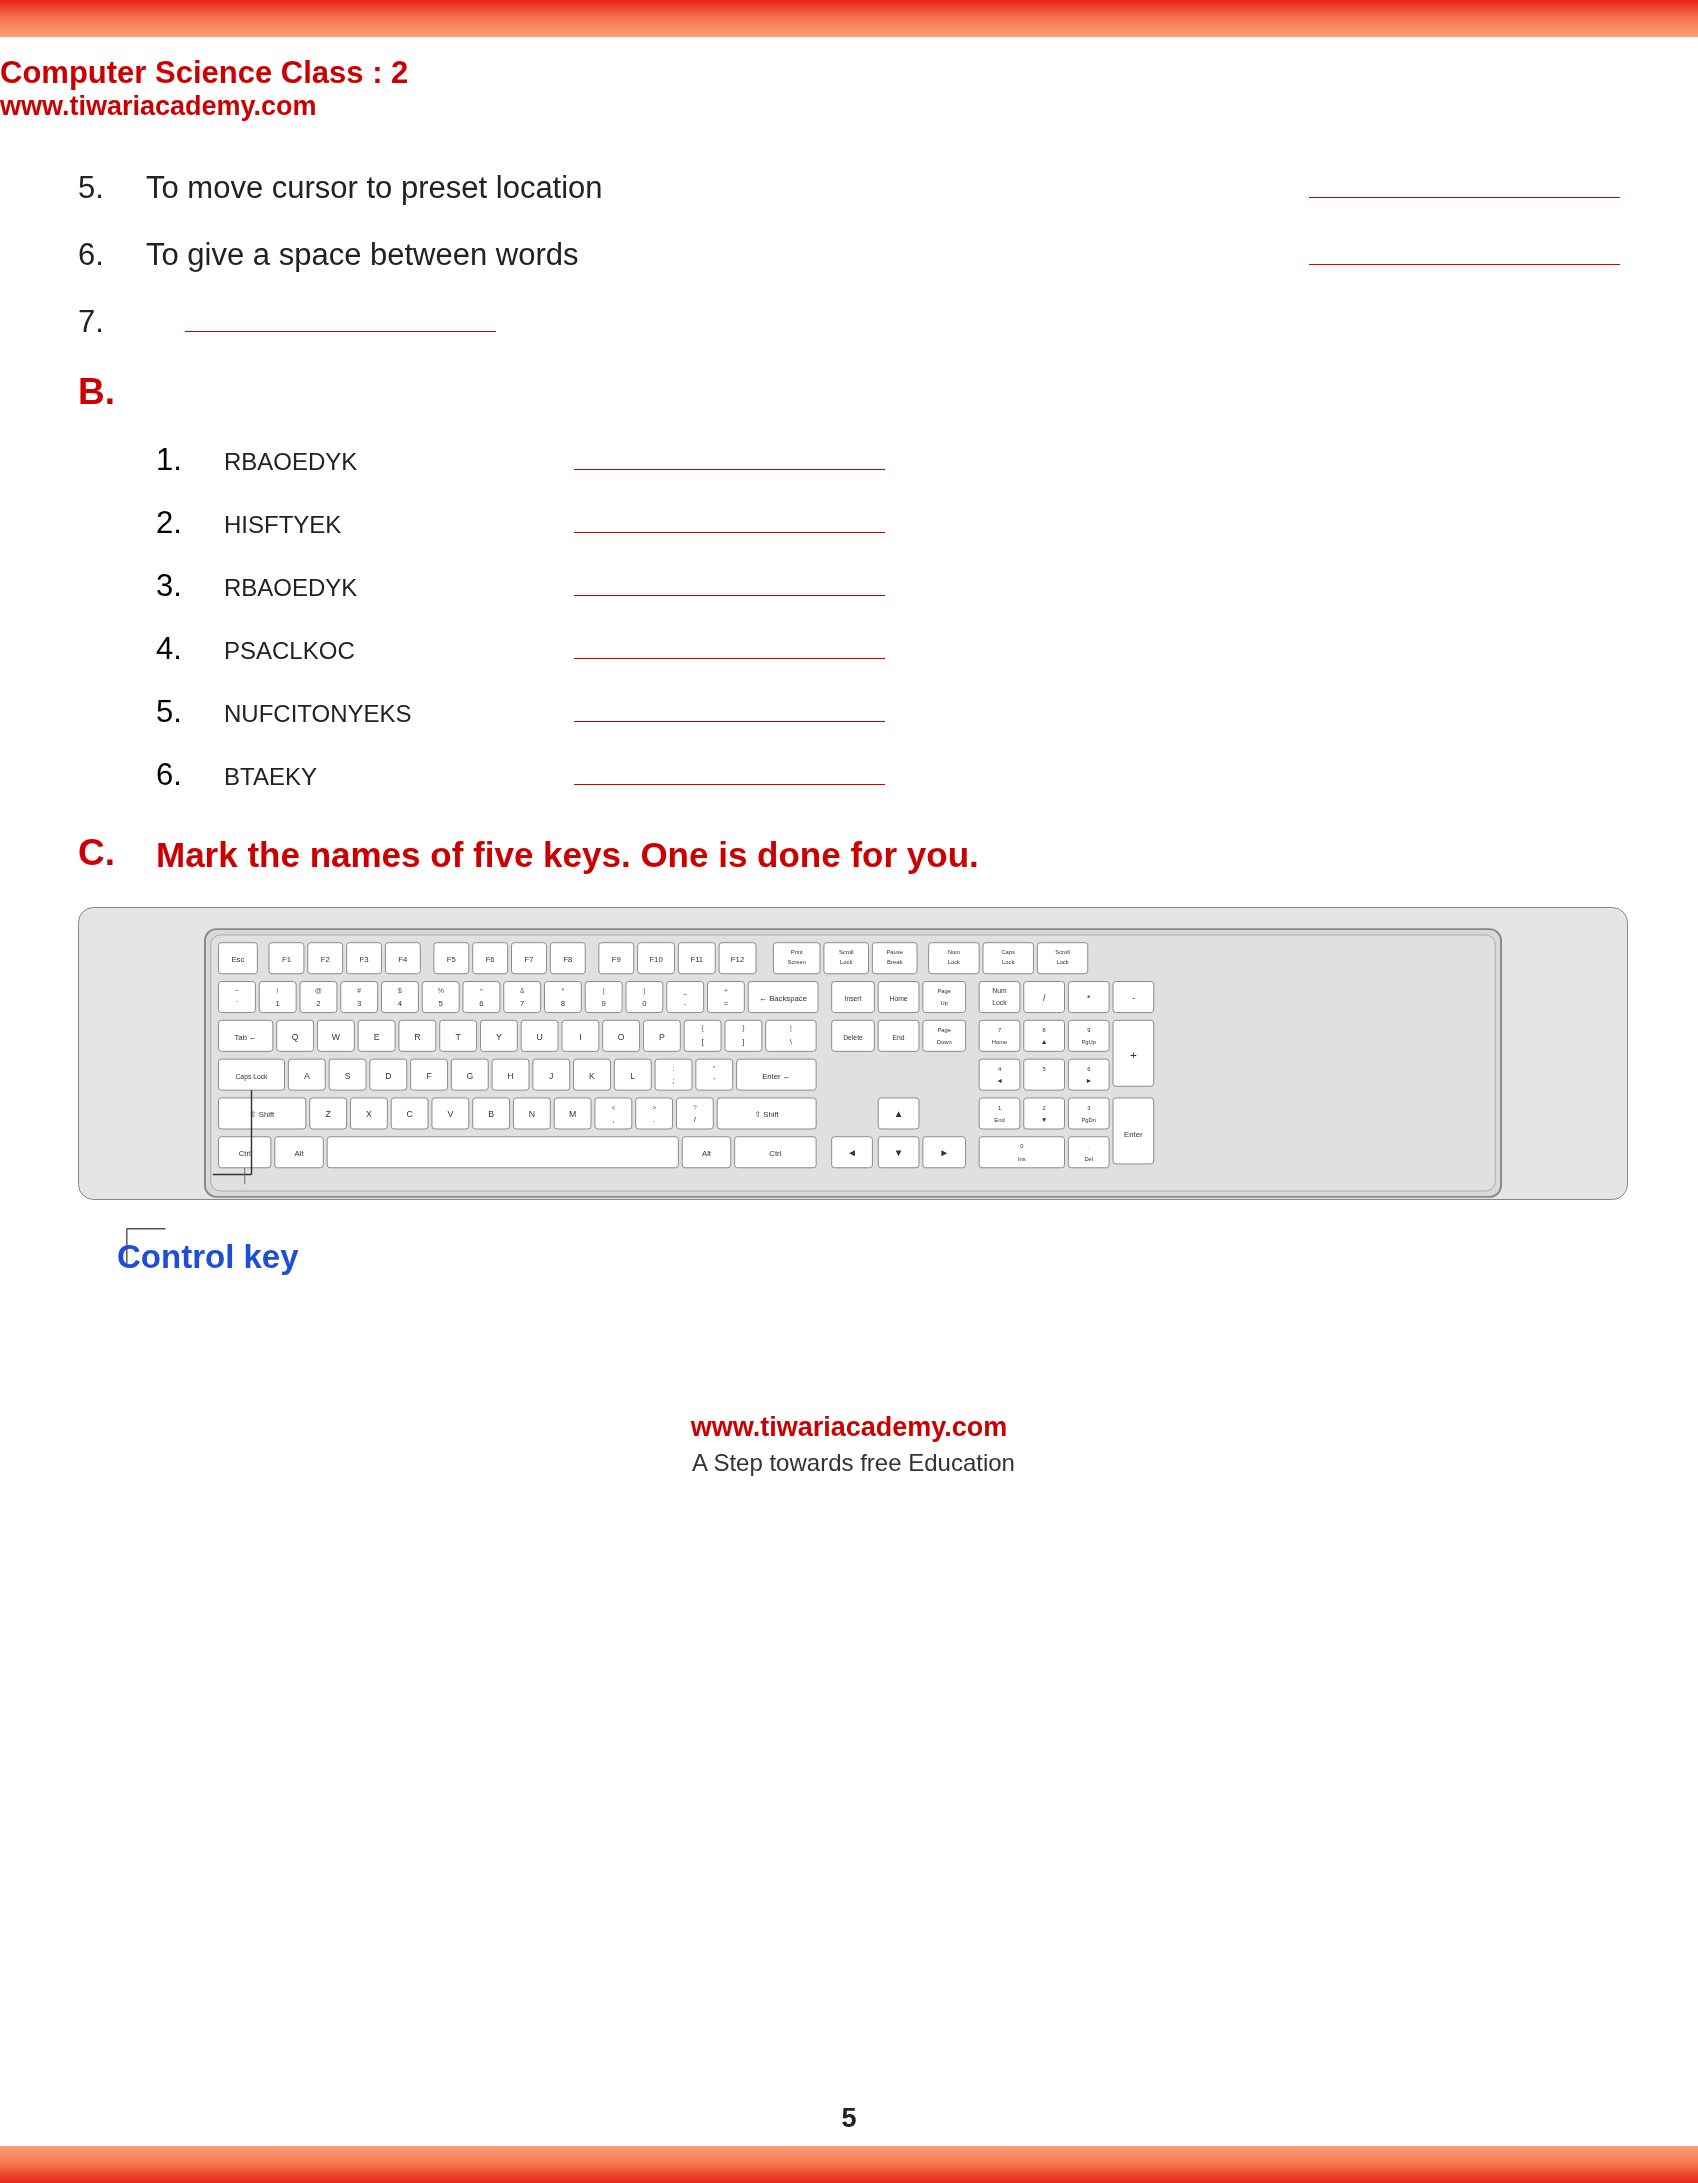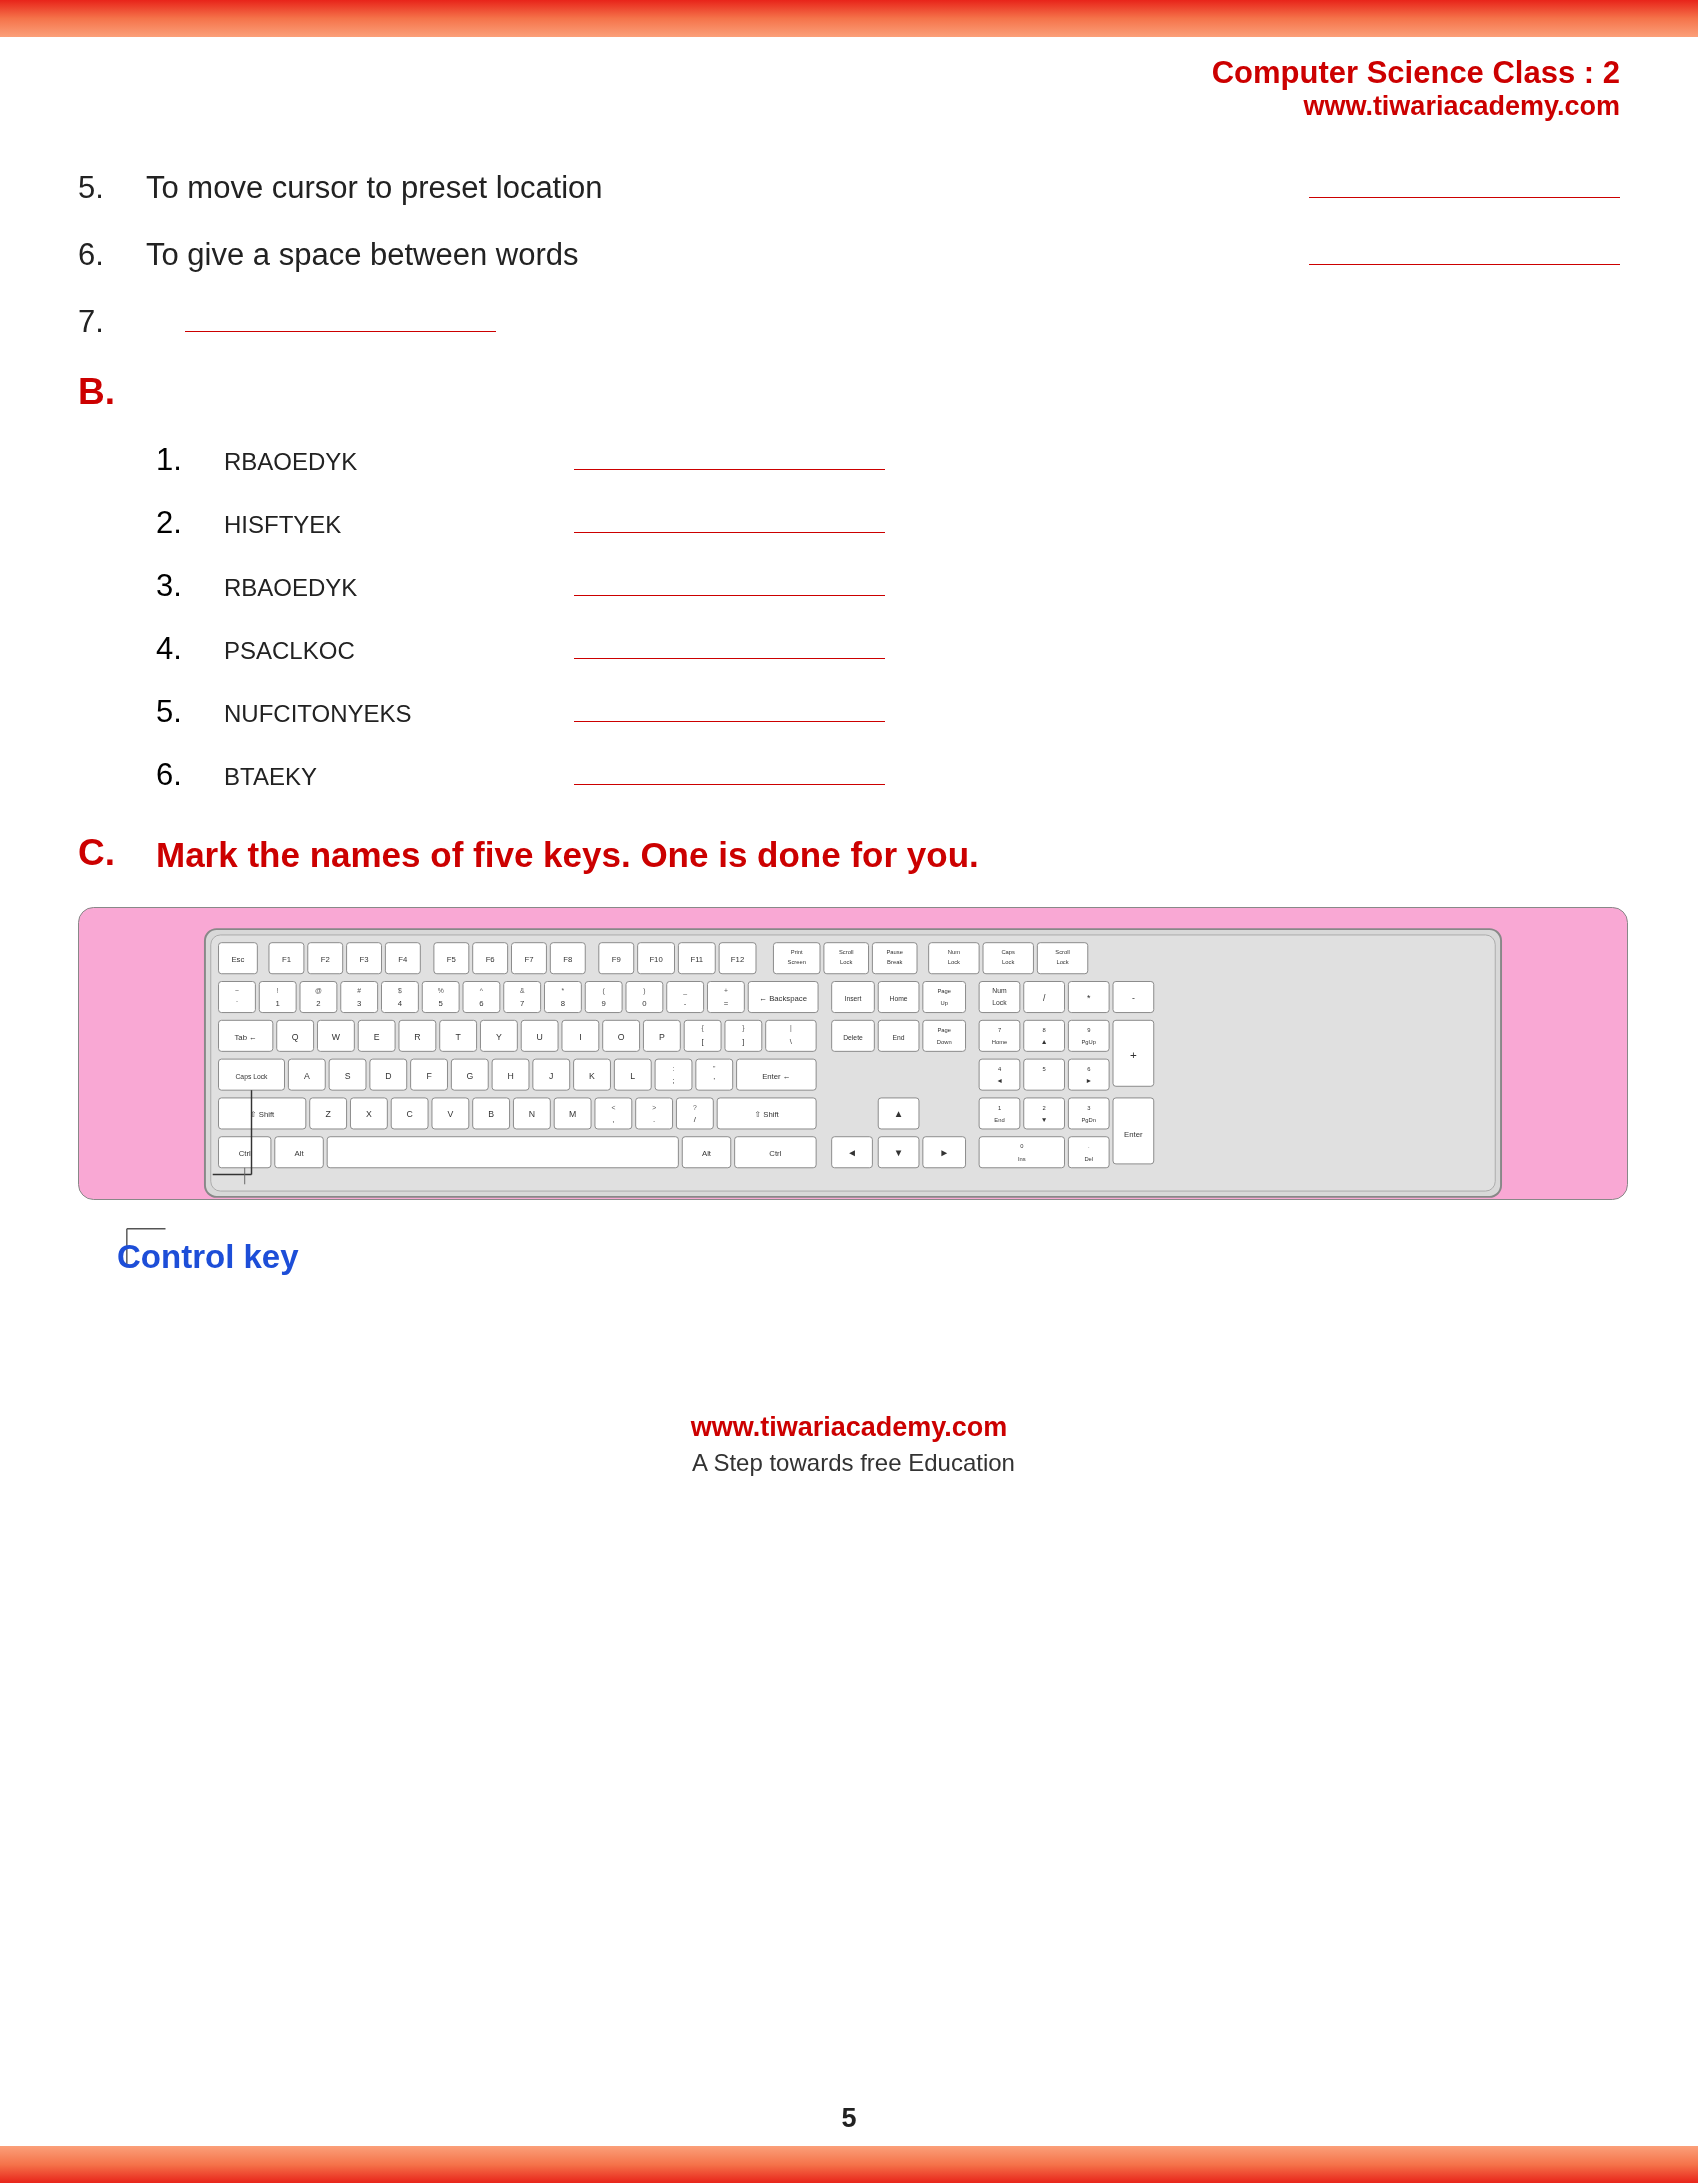--- a/index.html
+++ b/index.html
@@ -47,21 +47,20 @@
     }
 
     .content {
       position: relative;
       z-index: 1;
       padding: 39px 78px 78px 78px;
     }
 
     
     .header-right {
-      text-align: right;
       padding: 17.5px 78px 9.7px 0;
     }
     .header-right .class-title {
       color: #cc0000;
       font-size: 31px;
       font-weight: bold;
     }
     .header-right .website {
       color: #cc0000;
       font-size: 27px;
@@ -145,21 +144,21 @@
       vertical-align: bottom;
       min-height: 9.7px;
     }
 
     
     .keyboard-container {
       border: 1.9px solid #888;
       border-radius: 15.5px;
       padding: 19.4px 23px;
       margin: 0 0 19.4px 0;
-      background: #f9a8d4;
+      background: #e5e5e5;
       width: 1550px;
       position: relative;
     }
 
     
     .footer {
       text-align: center;
       margin-top: 58px;
       margin-bottom: 49px;
     }

